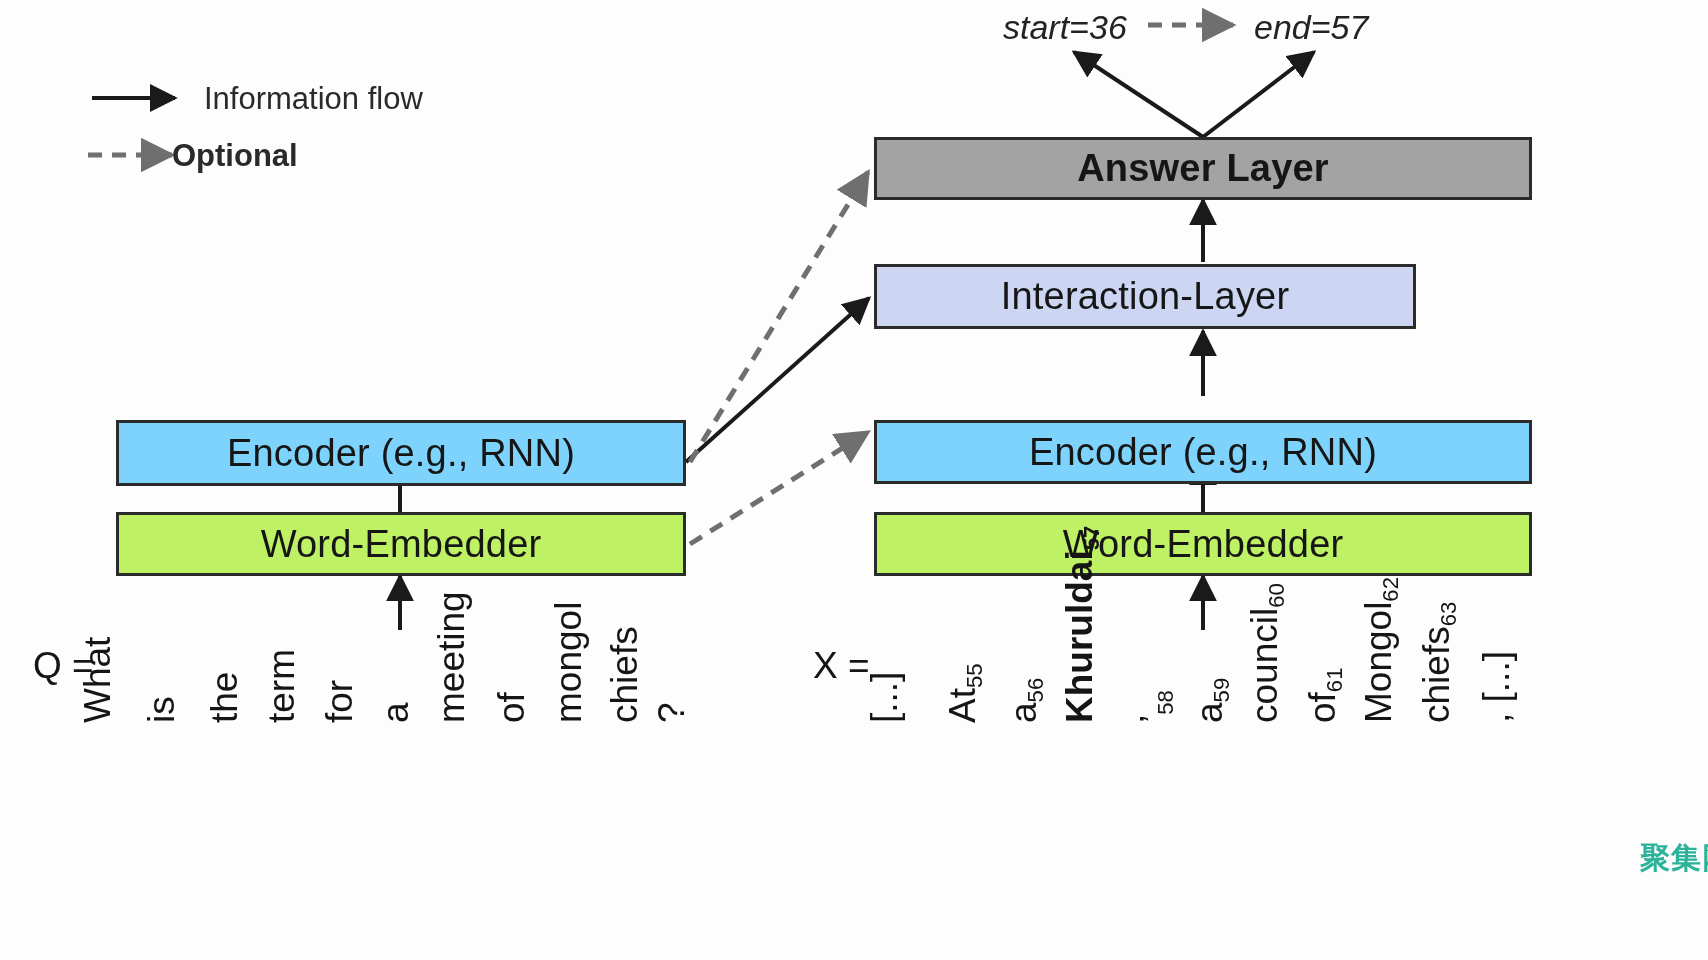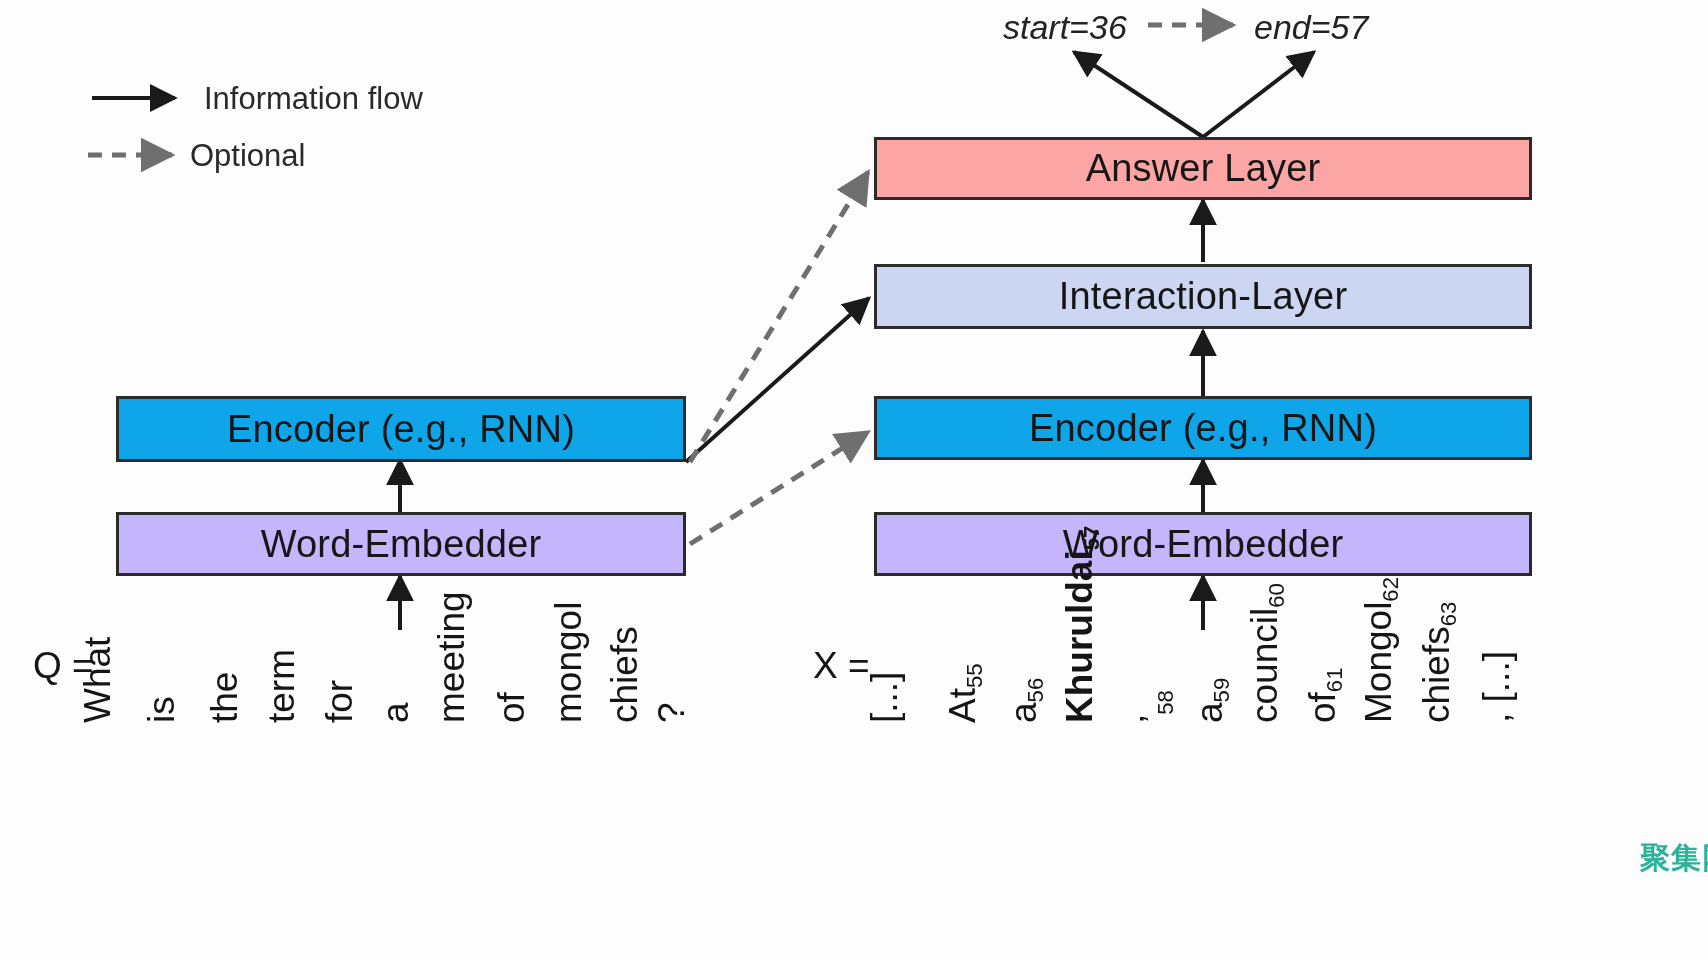--- a/index.html
+++ b/index.html
@@ -29,24 +29,24 @@
     border: 3px solid #2b2b2b;
     display: flex;
     align-items: center;
     justify-content: center;
     color: #161616;
     font-size: 38px;
     font-weight: 400;
     letter-spacing: 0.2px;
     white-space: nowrap;
   }
-  .box.green  { background: #0ea5e9; }
-  .box.grey   { background: #c4b5fd; }
+  .box.green  { background: #7dd3fc; margin-top: 24px; }
+  .box.grey   { background: #bef264; }
   .box.blue   { background: #ccd6f2; }
-  .box.pink   { background: #fca5a5; }
+  .box.pink   { background: #a3a3a3; font-weight: bold; }
 
   
   .legend-label {
     position: absolute;
     font-size: 31px;
     color: #2a2a2a;
     white-space: nowrap;
   }
 
   
@@ -140,28 +140,28 @@
     <line x1="686" y1="462" x2="869" y2="298" stroke="#1a1a1a" stroke-width="4" marker-end="url(#arrow-solid)"></line>
 
     
     <line x1="690" y1="462" x2="868" y2="172" stroke="#6f6f6f" stroke-width="5" stroke-dasharray="14 10" marker-end="url(#arrow-dashed)"></line>
 
     
     <line x1="690" y1="544" x2="868" y2="432" stroke="#6f6f6f" stroke-width="5" stroke-dasharray="14 10" marker-end="url(#arrow-dashed)"></line>
   </svg>
 
   <div class="legend-label" style="left:204px; top:81px;">Information flow</div>
-  <div class="legend-label" style="left:190px; top:138px;">Optional</div>
+  <div class="legend-label" style="left:172px; top:138px;font-weight:bold;">Optional</div>
 
   <div class="se-label" style="left:1003px; top:8px;">start=36</div>
   <div class="se-label" style="left:1254px; top:8px;">end=57</div>
 
   <div class="box pink" style="left:874px; top:137px; width:658px; height:63px;">Answer Layer</div>
 
-  <div class="box blue" style="left:874px; top:264px; width:658px; height:65px;">Interaction-Layer</div>
+  <div class="box blue" style="left:874px; top:264px; width:542px; height:65px;">Interaction-Layer</div>
 
   <div class="box green" style="left:874px; top:396px; width:658px; height:64px;">Encoder (e.g., RNN)</div>
 
   <div class="box grey" style="left:874px; top:512px; width:658px; height:64px;">Word-Embedder</div>
 
   <div class="box green" style="left:116px; top:396px; width:570px; height:66px;">Encoder (e.g., RNN)</div>
 
   <div class="box grey" style="left:116px; top:512px; width:570px; height:64px;">Word-Embedder</div>
 
   <div class="seq-prefix" style="left:33px; top:645px;">Q =</div>

